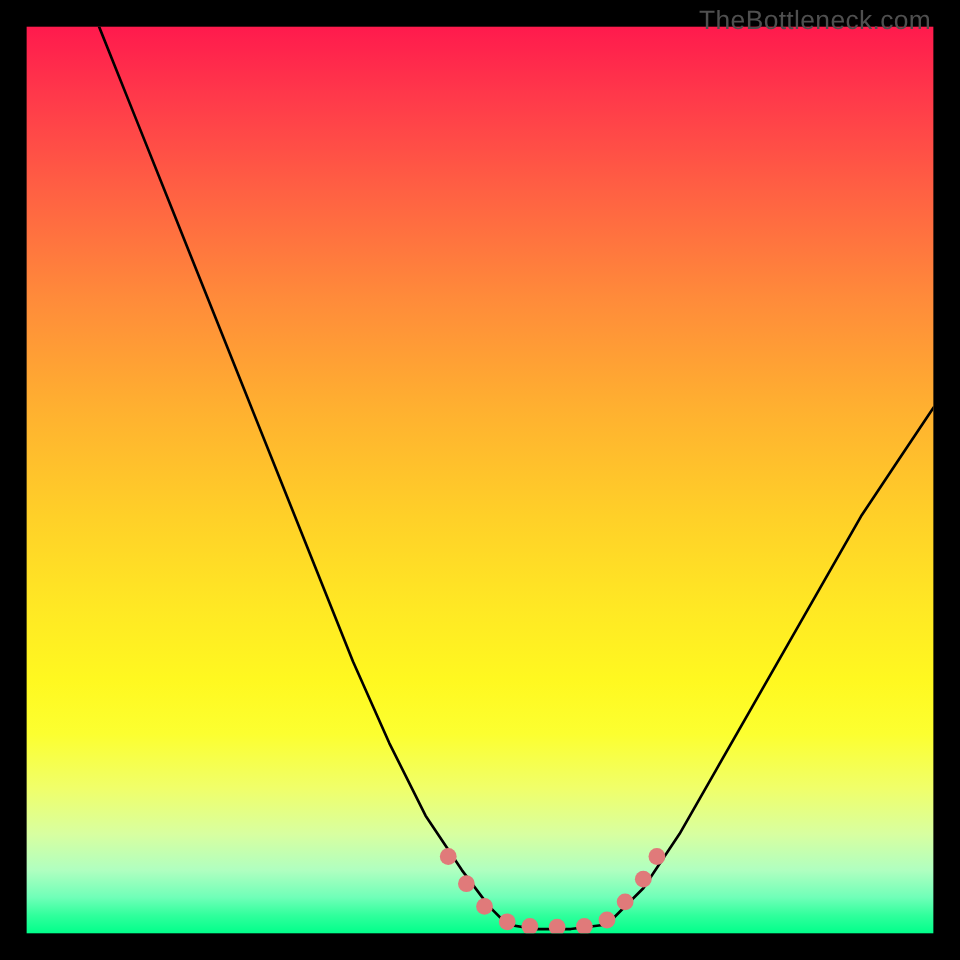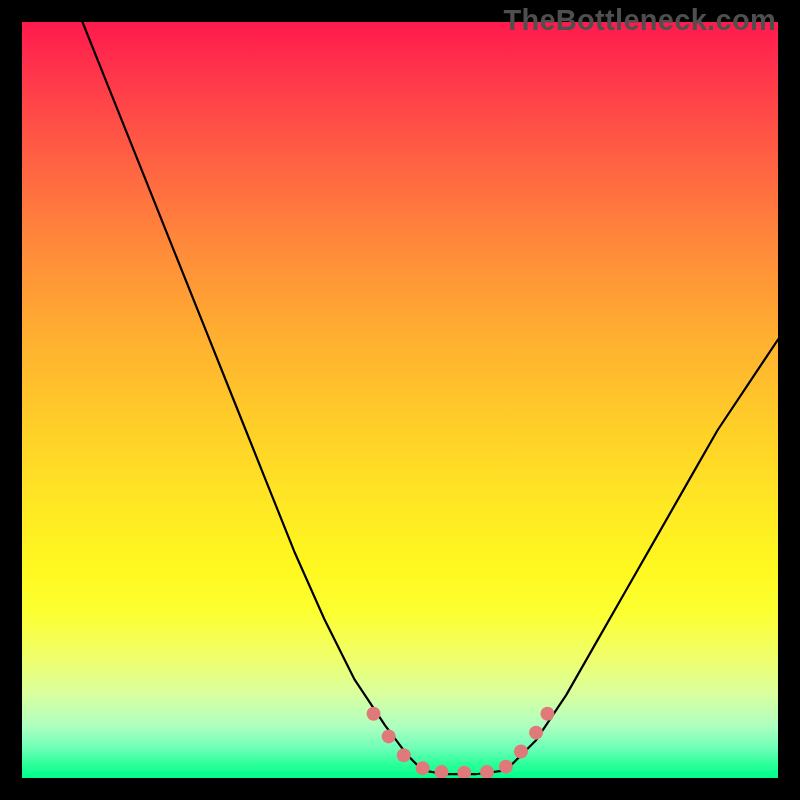--- a/index.html
+++ b/index.html
@@ -51,23 +51,23 @@
     position: absolute;
     inset: 0;
     width: 100%;
     height: 100%;
   }
   .watermark {
     position: absolute;
     top: 4px;
     right: 24px;
     color: #4f4f4f;
-    font-size: 29px;
+    font-size: 22px;
     letter-spacing: 0.3px;
-    font-weight: 700;
+    font-weight: 400;
     user-select: none;
   }
 </style>
 </head>
 <body>
 
 <div class="frame">
 
   <div class="plot-area">
     <div class="gradient-bg"></div>

